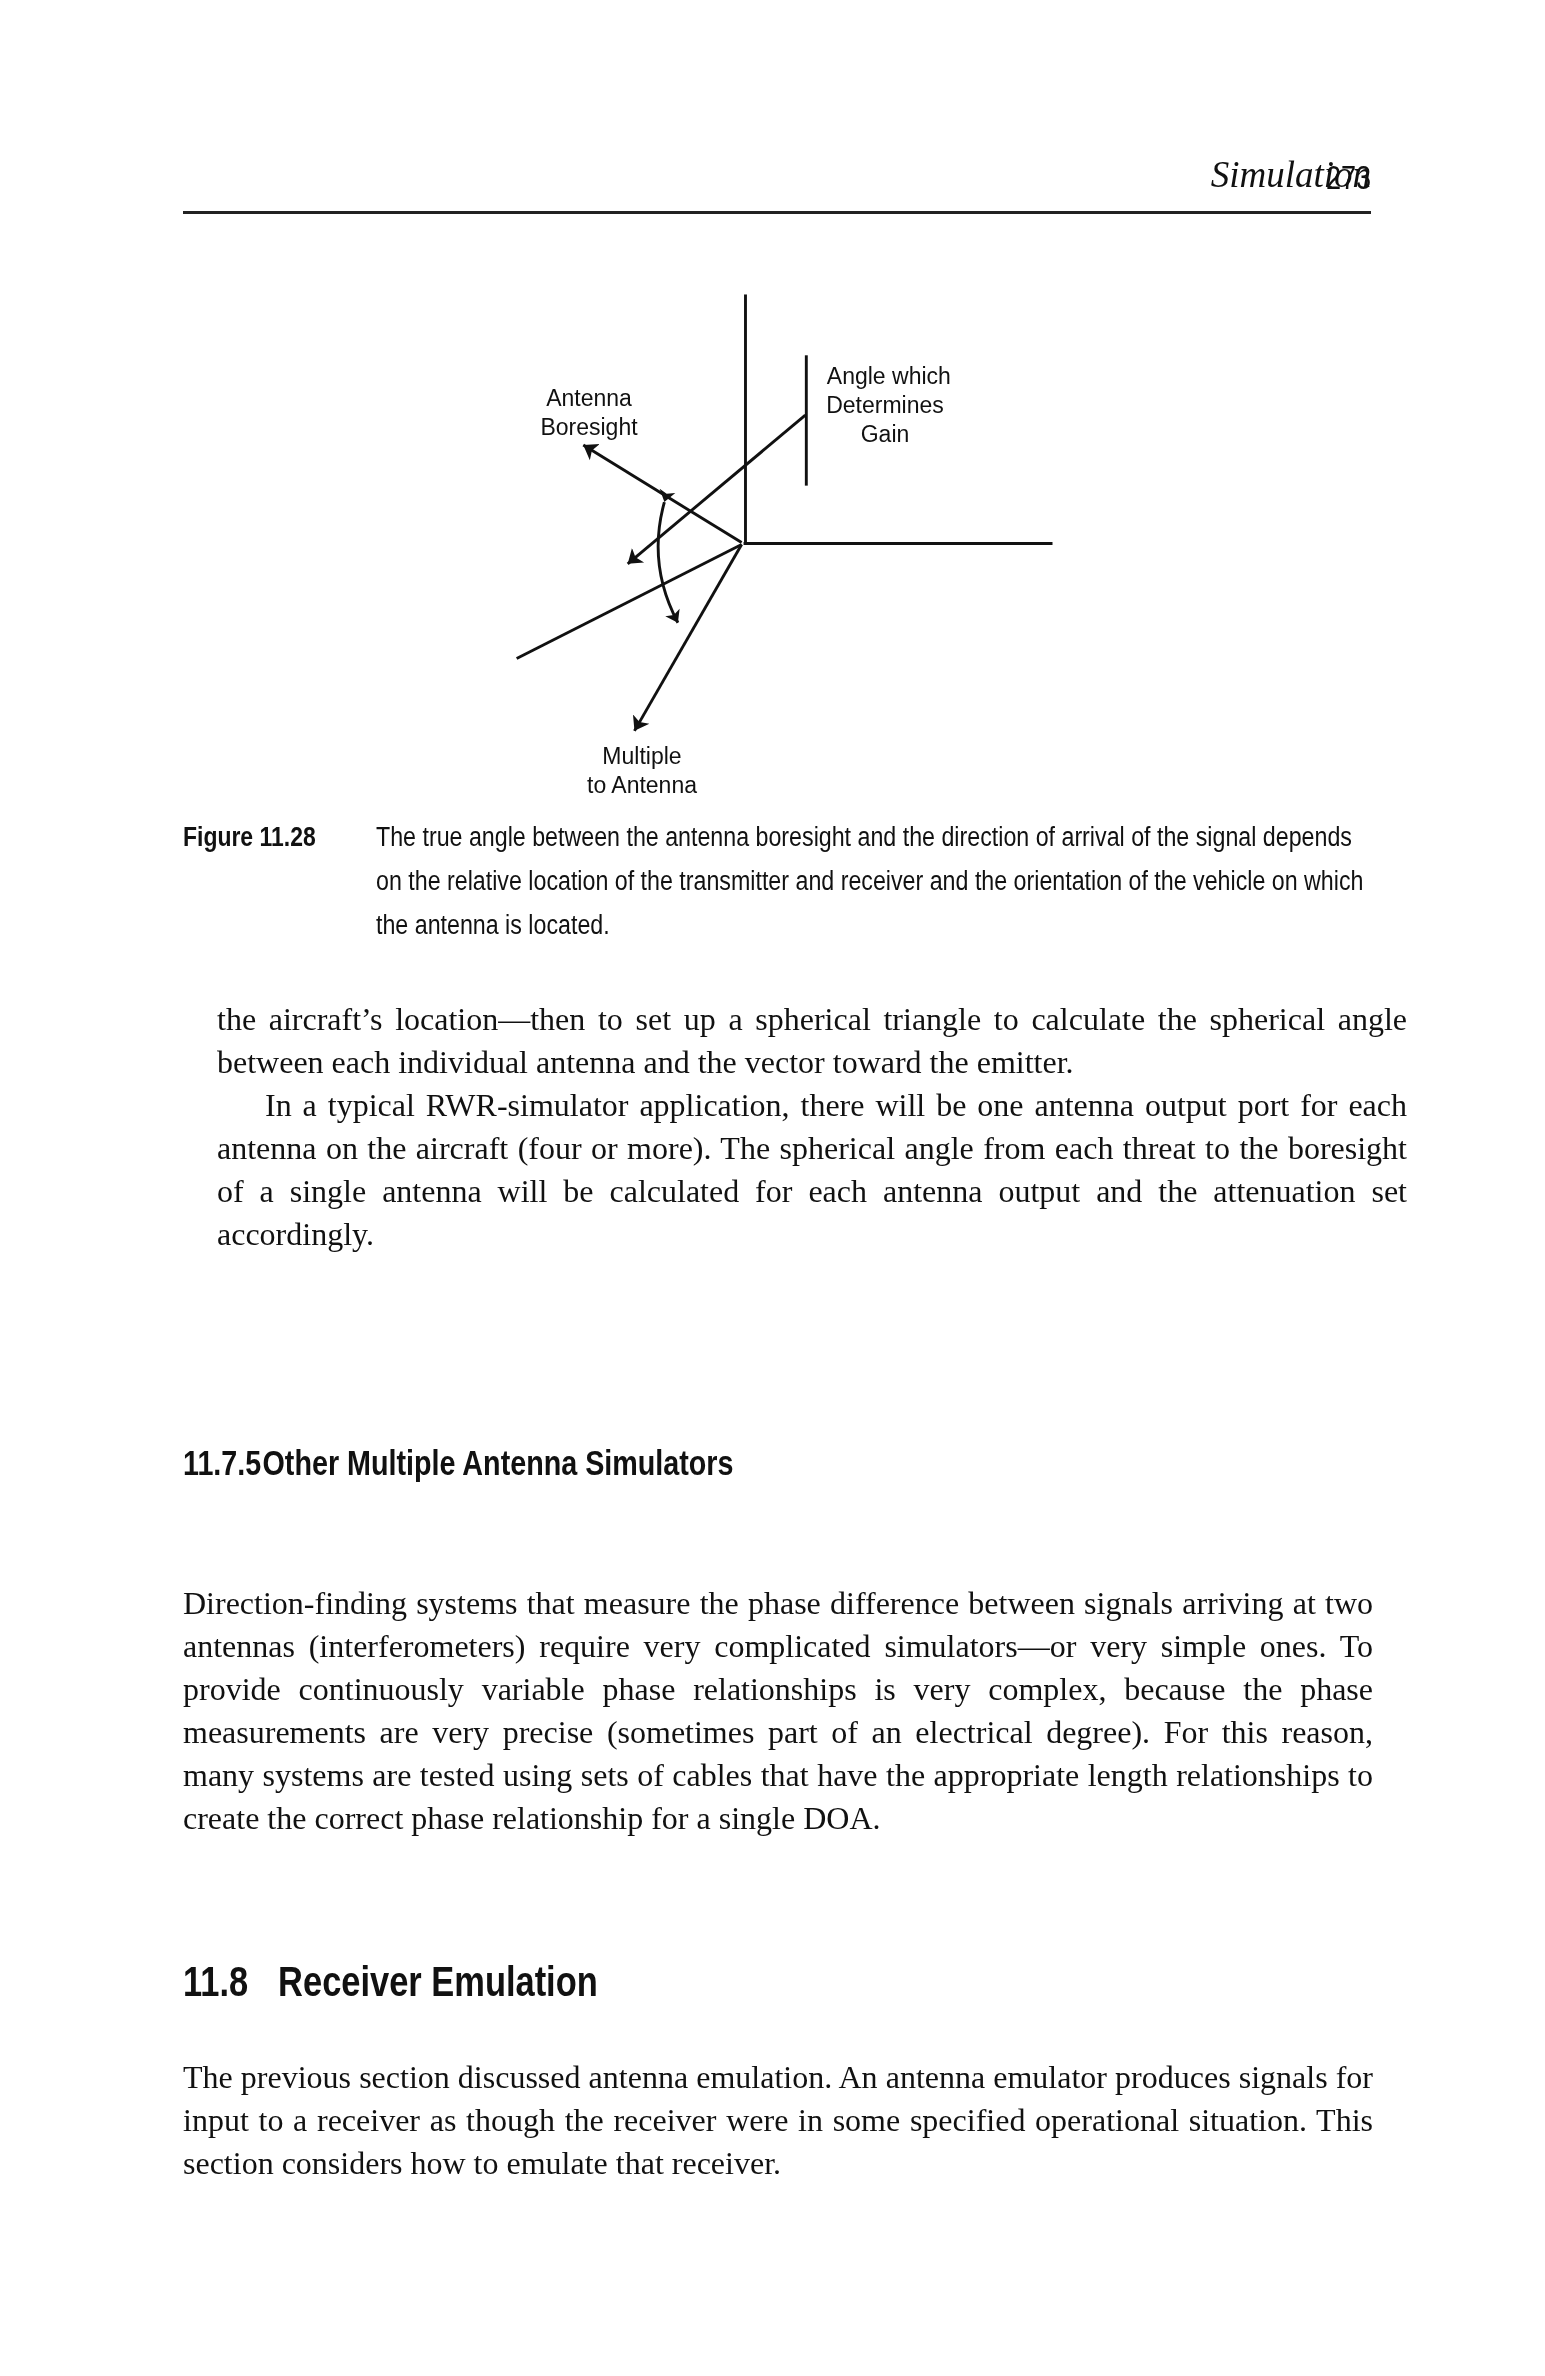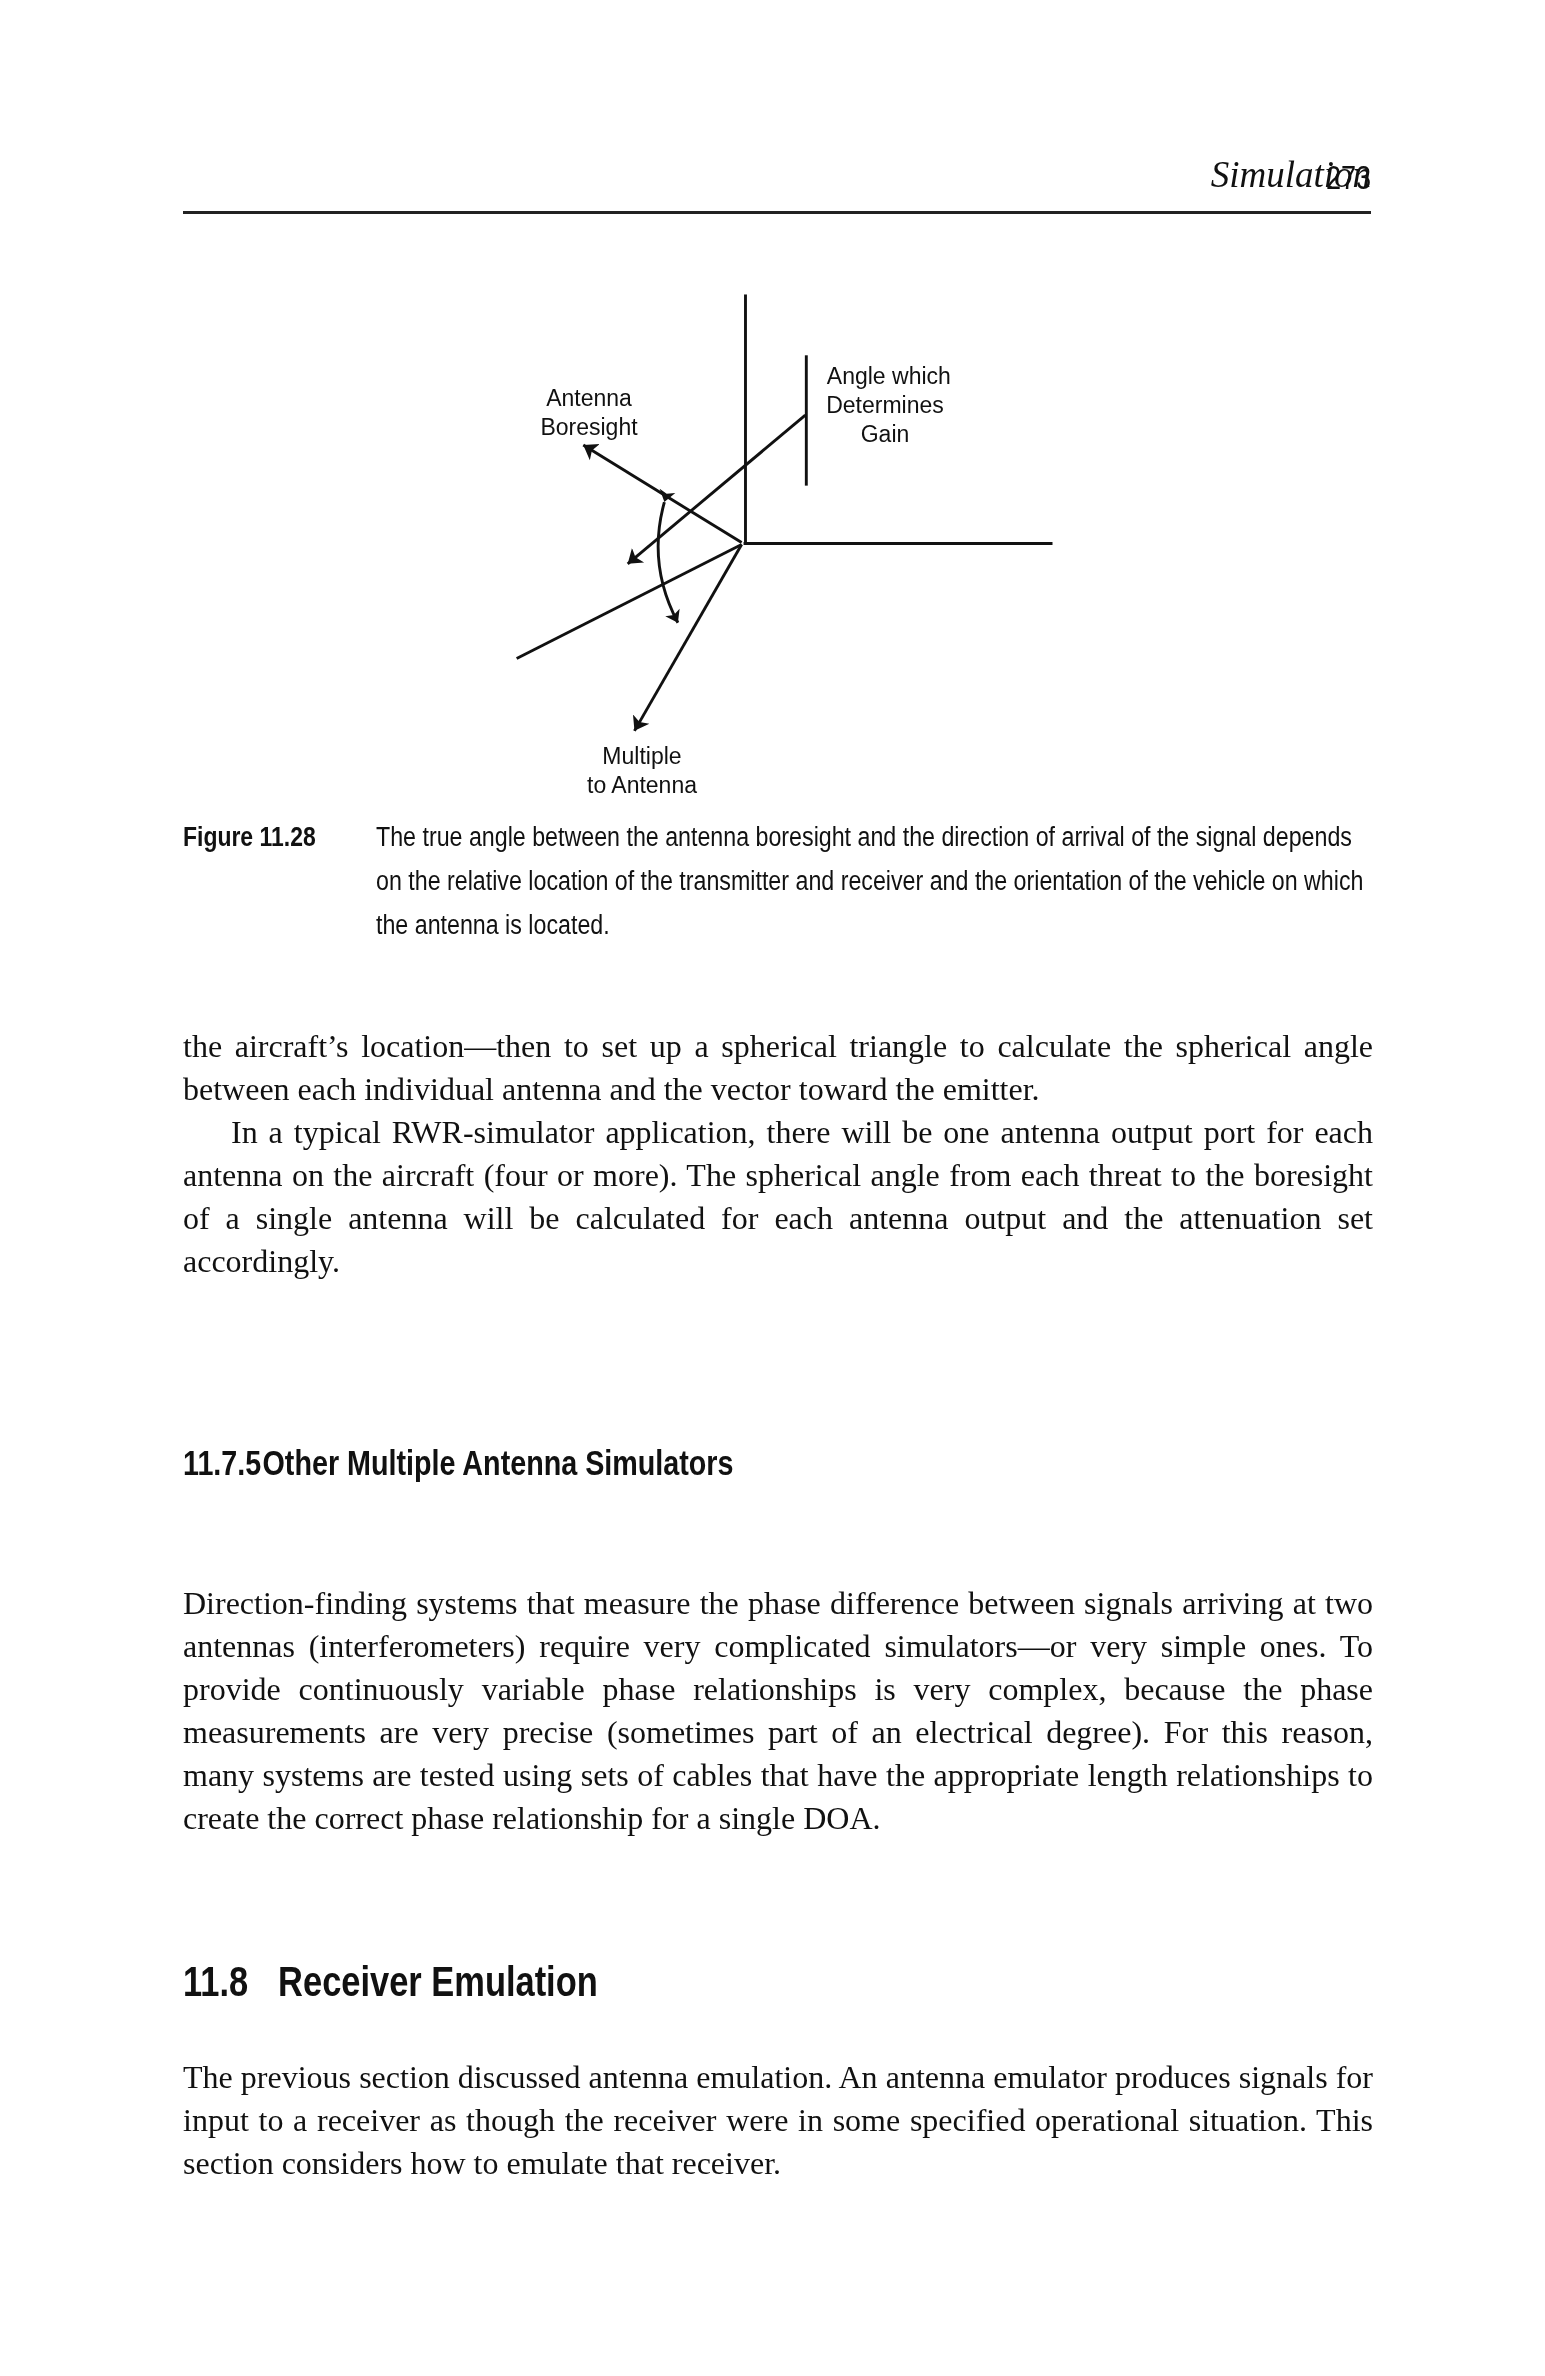--- a/index.html
+++ b/index.html
@@ -77,21 +77,21 @@
     <div>Multiple</div>
     <div>to Antenna</div>
   </div>
 </div>
 
 <div class="caption">
   <span class="caption-label">Figure 11.28</span>
   <div class="caption-text">The true angle between the antenna boresight and the direction of arrival of the signal depends on the relative location of the transmitter and receiver and the orientation of the vehicle on which the antenna is located.</div>
 </div>
 
-<div class="body-text" style="top:1025px;">
+<div class="body-text" style="top:998px;margin-left:34px;">
   <p class="para">the aircraft’s location—then to set up a spherical triangle to calculate the spherical angle between each individual antenna and the vector toward the emitter.</p>
   <p class="para indent">In a typical RWR-simulator application, there will be one antenna output port for each antenna on the aircraft (four or more). The spherical angle from each threat to the boresight of a single antenna will be calculated for each antenna output and the attenuation set accordingly.</p>
 </div>
 
 <div class="heading h3">
   <span class="num">11.7.5</span><span>Other Multiple Antenna Simulators</span>
 </div>
 <div class="body-text" style="top:1582px;">
   <p class="para">Direction-finding systems that measure the phase difference between signals arriving at two antennas (interferometers) require very complicated simulators—or very simple ones. To provide continuously variable phase relationships is very complex, because the phase measurements are very precise (sometimes part of an electrical degree). For this reason, many systems are tested using sets of cables that have the appropriate length relationships to create the correct phase relationship for a single DOA.</p>
 </div>

